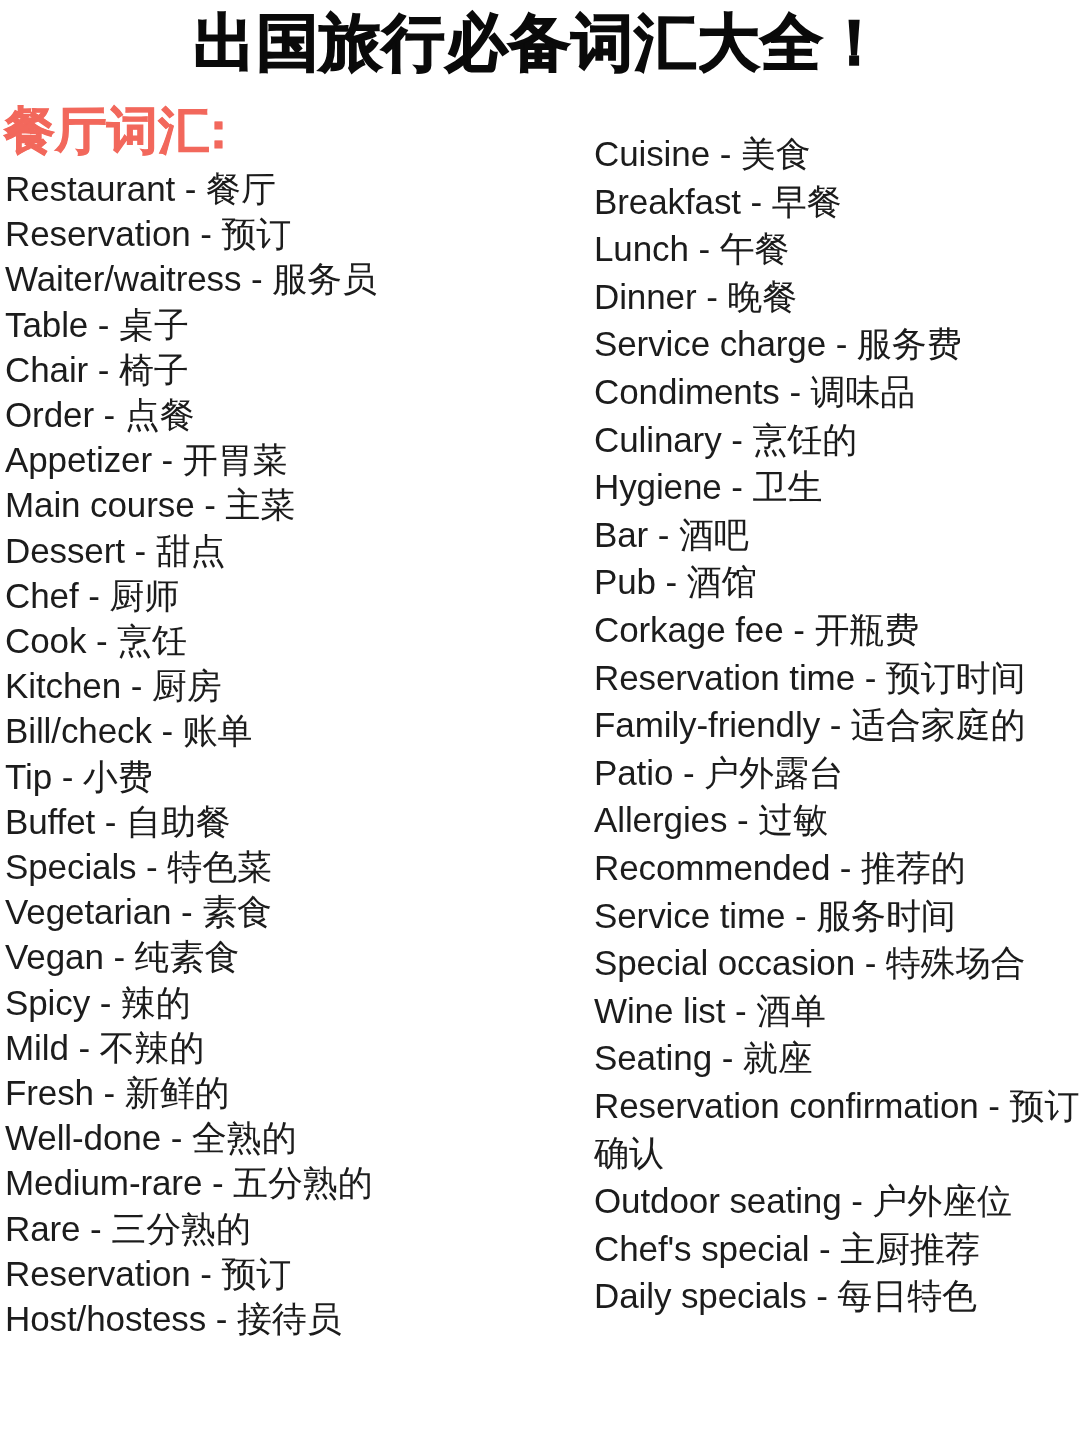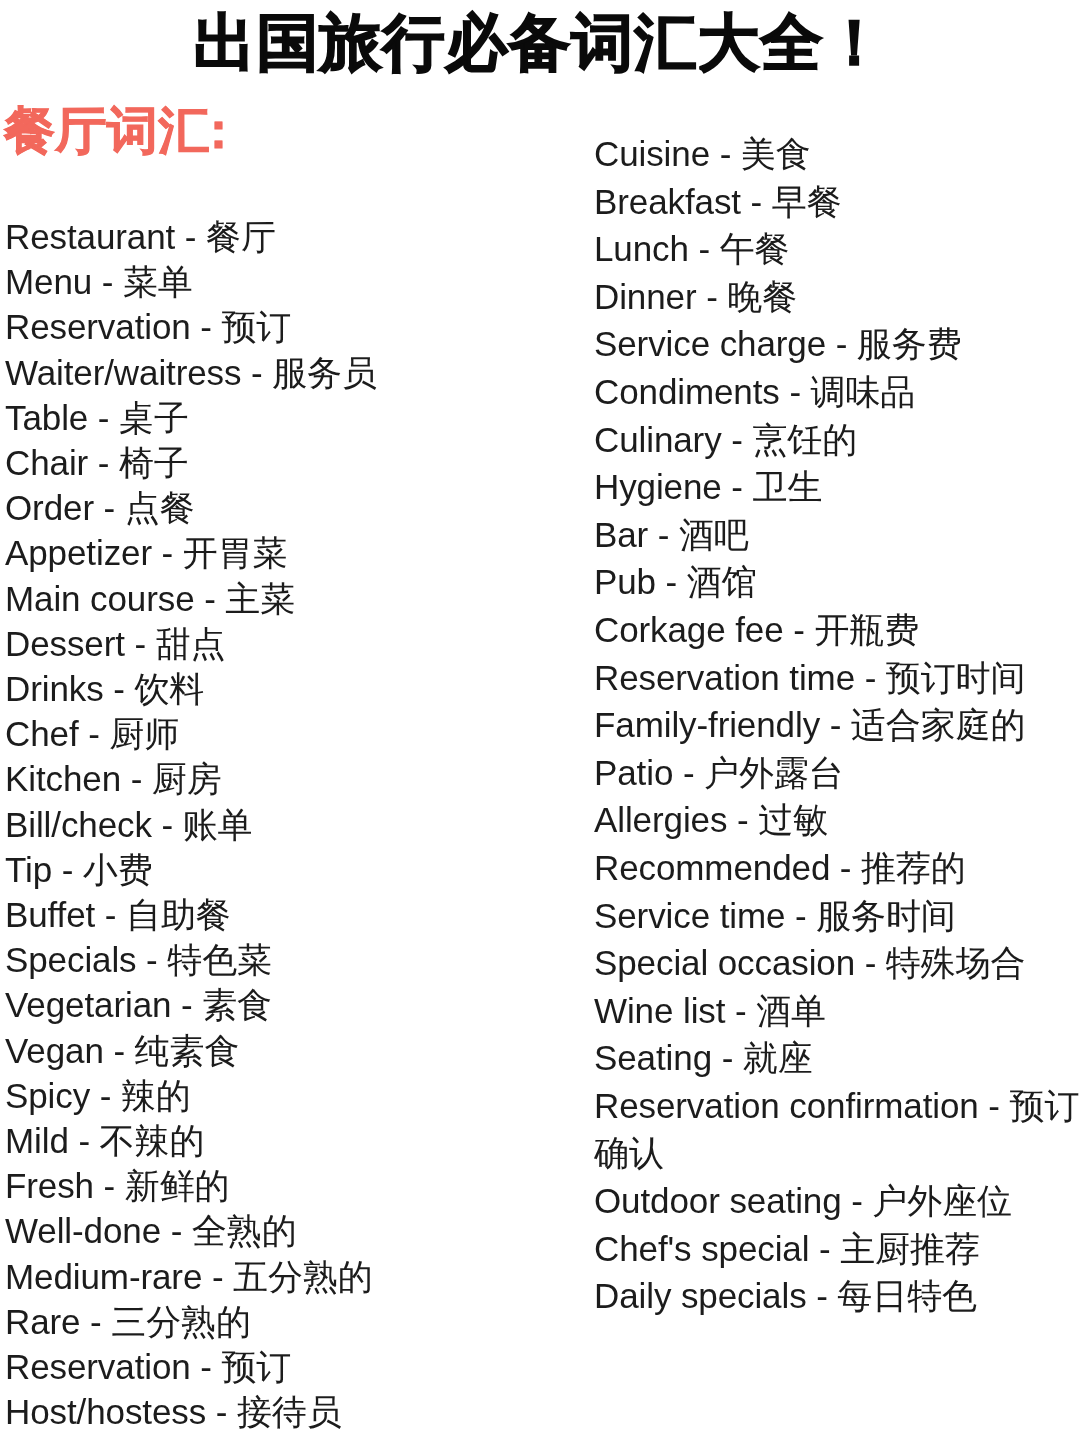--- a/index.html
+++ b/index.html
@@ -50,21 +50,20 @@
 
   
   .col {
     position: absolute;
     box-sizing: border-box;
   }
   .col-left {
     top: 166px;
     left: 5px;
     width: 575px;
-    margin-top: 48px;
   }
   .col-right {
     top: 130px;
     left: 594px;
     width: 486px;
   }
 
   .entry {
     font-size: 35px;
     line-height: 45.2px;
@@ -83,31 +82,30 @@
 <body>
 
 <div id="page">
 
   <div class="title">出国旅行必备词汇大全！</div>
 
   <div class="section-heading">餐厅词汇:</div>
 
   <div class="col col-left">
       <div class="entry">Restaurant - 餐厅</div>
-      <div class="entry">Menu - 菜单</div>
       <div class="entry">Reservation - 预订</div>
       <div class="entry">Waiter/waitress - 服务员</div>
       <div class="entry">Table - 桌子</div>
       <div class="entry">Chair - 椅子</div>
       <div class="entry">Order - 点餐</div>
       <div class="entry">Appetizer - 开胃菜</div>
       <div class="entry">Main course - 主菜</div>
       <div class="entry">Dessert - 甜点</div>
-      <div class="entry">Drinks - 饮料</div>
       <div class="entry">Chef - 厨师</div>
+      <div class="entry">Cook - 烹饪</div>
       <div class="entry">Kitchen - 厨房</div>
       <div class="entry">Bill/check - 账单</div>
       <div class="entry">Tip - 小费</div>
       <div class="entry">Buffet - 自助餐</div>
       <div class="entry">Specials - 特色菜</div>
       <div class="entry">Vegetarian - 素食</div>
       <div class="entry">Vegan - 纯素食</div>
       <div class="entry">Spicy - 辣的</div>
       <div class="entry">Mild - 不辣的</div>
       <div class="entry">Fresh - 新鲜的</div>

